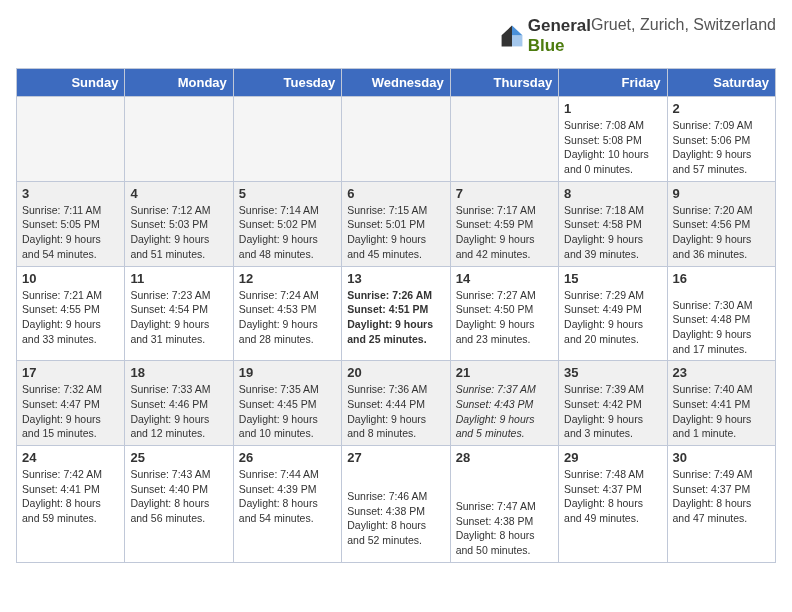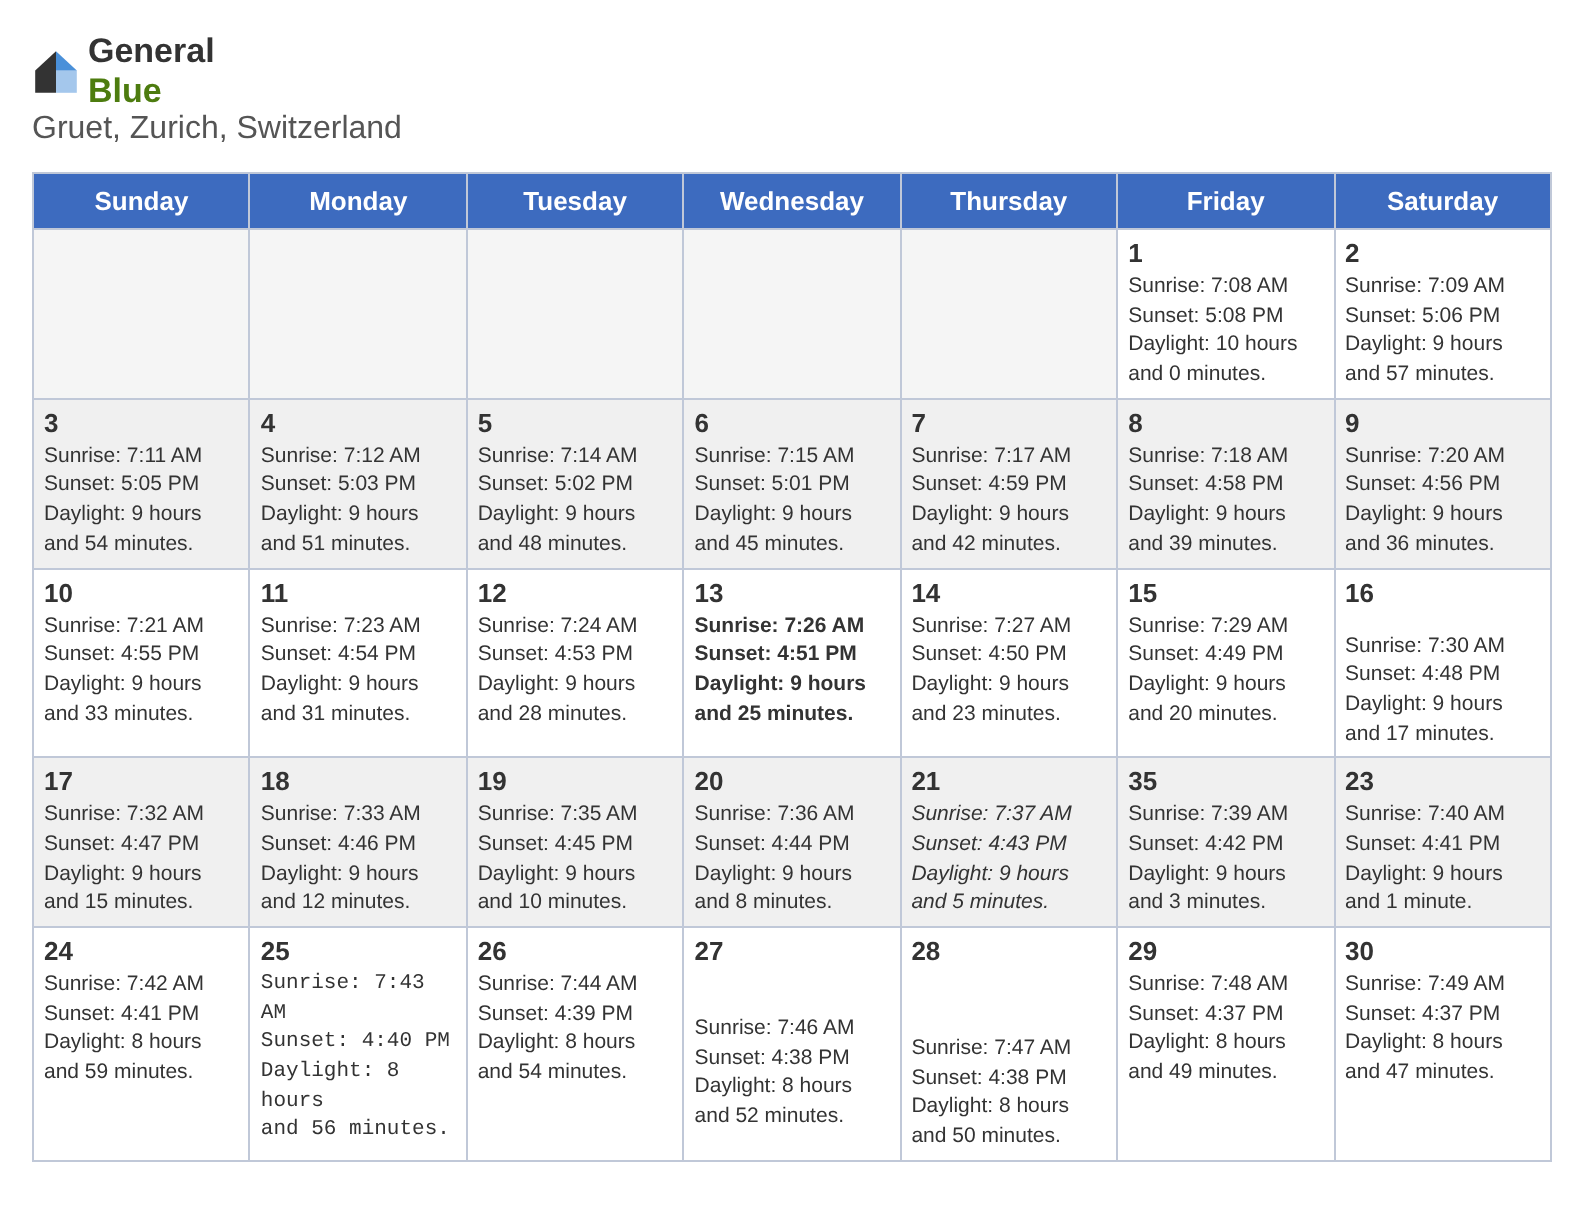--- a/index.html
+++ b/index.html
@@ -8,21 +8,20 @@
       background: #fff;
       width: 792px;
       min-height: 612px;
       padding: 16px;
     }
     .header-area {
       display: flex;
       justify-content: flex-end;
       align-items: flex-start;
       margin-bottom: 12px;
-      flex-direction: column;
     }
     .logo {
       display: flex;
       align-items: center;
       gap: 4px;
     }
     .logo-icon {
       width: 24px;
       height: 24px;
     }
@@ -39,21 +38,21 @@
       color: #555;
     }
     .calendar {
       width: 100%;
       border-collapse: collapse;
       table-layout: fixed;
     }
     .calendar th {
       background-color: #3d6bbf;
       color: #fff;
-      text-align: center;
+      text-align: right;
       padding: 6px 6px;
       font-size: 13px;
       font-weight: bold;
       border: 1px solid #c0c8d8;
     }
     .calendar td {
       vertical-align: top;
       border: 1px solid #c0c8d8;
       padding: 4px 5px;
       min-height: 80px;
@@ -288,21 +287,21 @@
       <tr>
         <td>
           <div class="day-number">24</div>
           <div class="day-info" style="white-space: pre-line;">Sunrise: 7:42 AM
 Sunset: 4:41 PM
 Daylight: 8 hours
 and 59 minutes.</div>
         </td>
         <td>
           <div class="day-number">25</div>
-          <div class="day-info" style="white-space: pre-line; font-family: Liberation Mono, monospace;">Sunrise: 7:43 AM
+          <div class="day-info" style="white-space: pre-line;">Sunrise: 7:43 AM
 Sunset: 4:40 PM
 Daylight: 8 hours
 and 56 minutes.</div>
         </td>
         <td>
           <div class="day-number">26</div>
           <div class="day-info" style="white-space: pre-line;">Sunrise: 7:44 AM
 Sunset: 4:39 PM
 Daylight: 8 hours
 and 54 minutes.</div>

